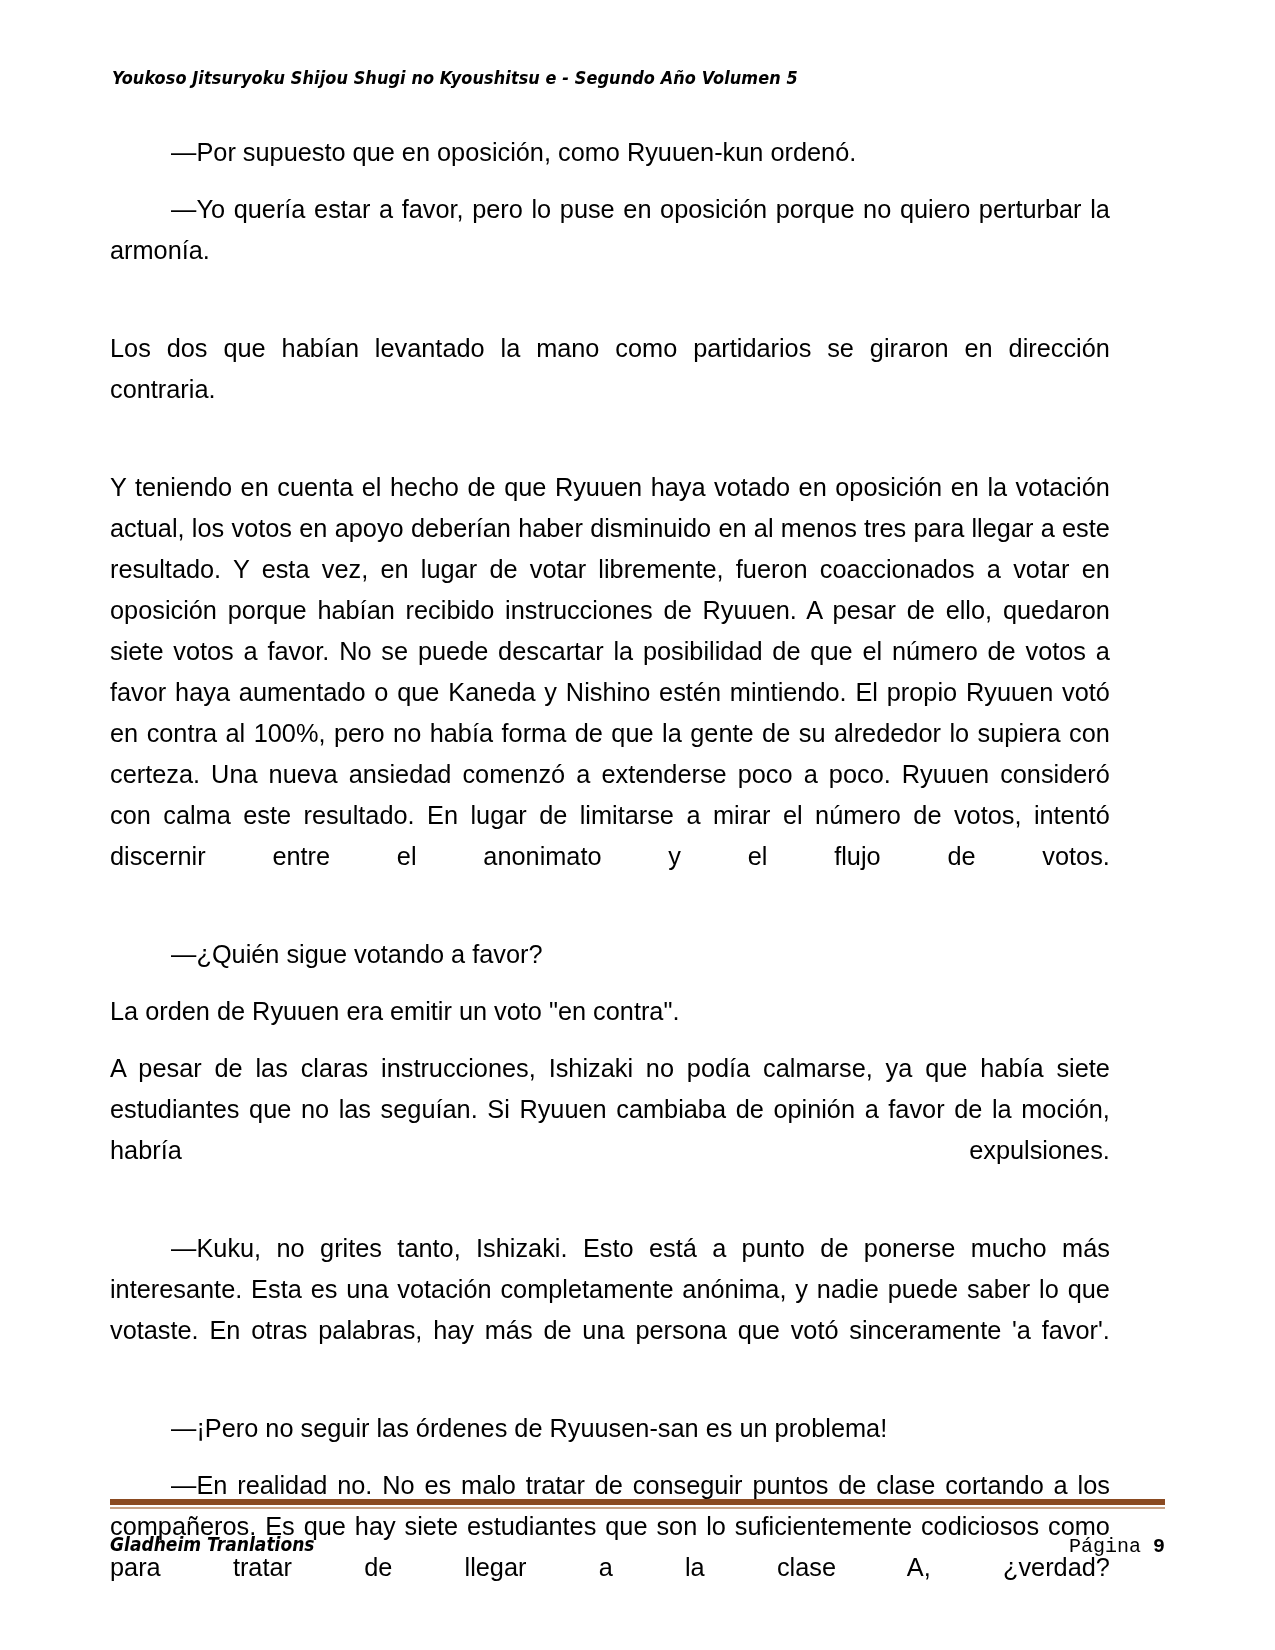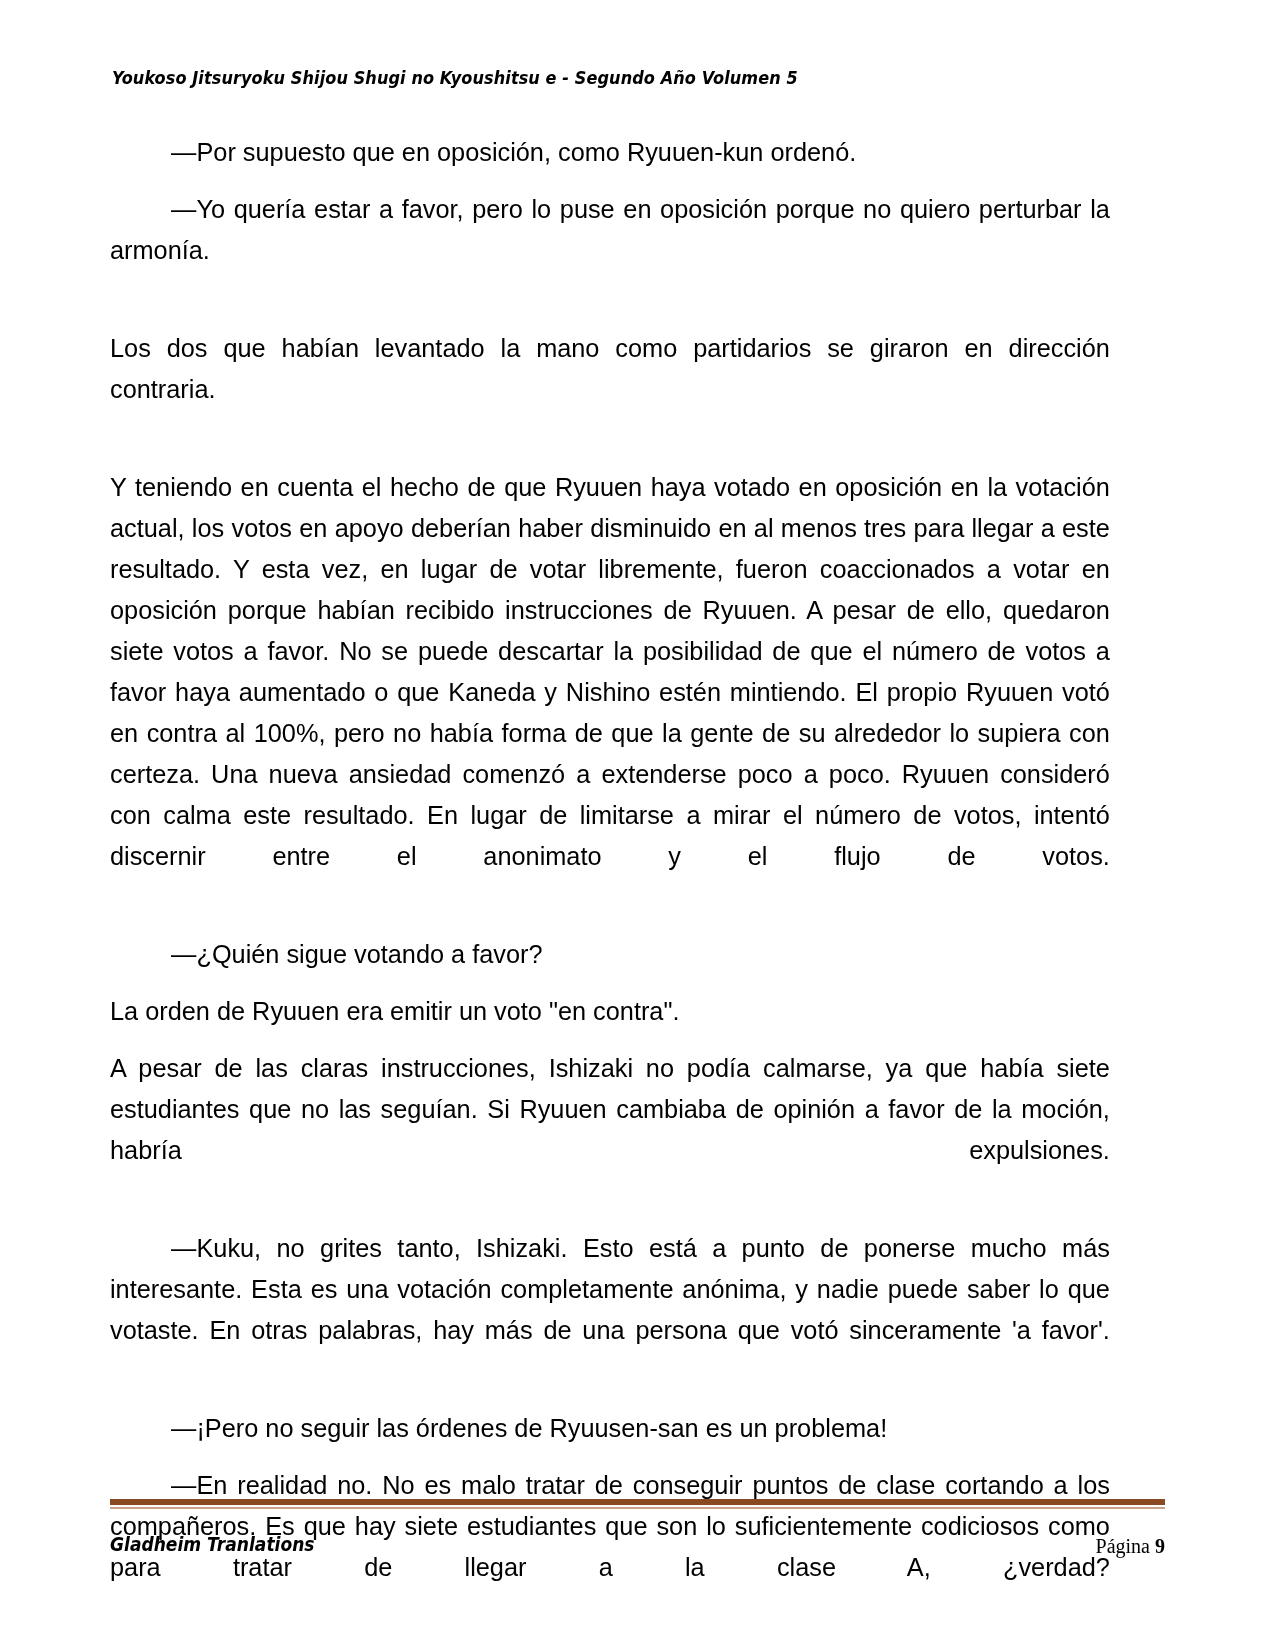--- a/index.html
+++ b/index.html
@@ -111,21 +111,21 @@
     font-size: 19px;
     transform: scaleX(0.9);
     transform-origin: left center;
     white-space: nowrap;
     color: #000;
   }
   .footer-right {
     position: absolute;
     right: 0;
     top: 2px;
-    font-family: Liberation Serif, serif;
+    font-family: Liberation Mono, monospace;
     font-size: 20px;
     white-space: nowrap;
     color: #000;
   }
   .footer-right .pagenum {
     font-weight: bold;
   }
 </style>
 </head>
 <body>

